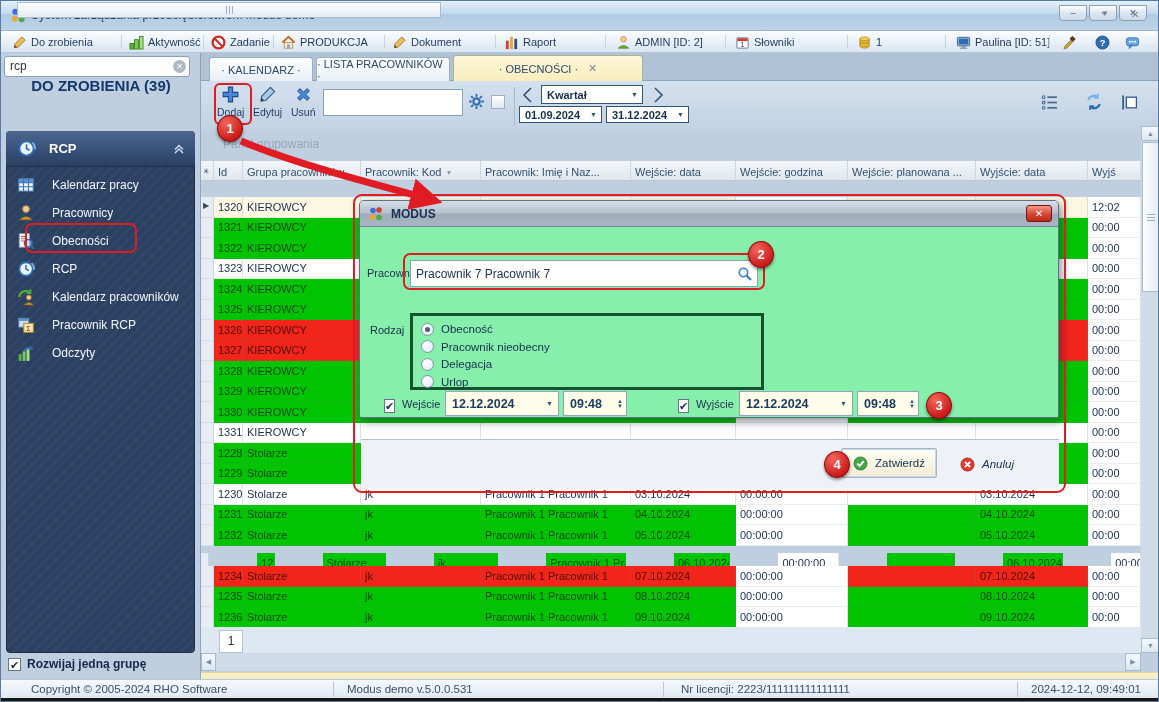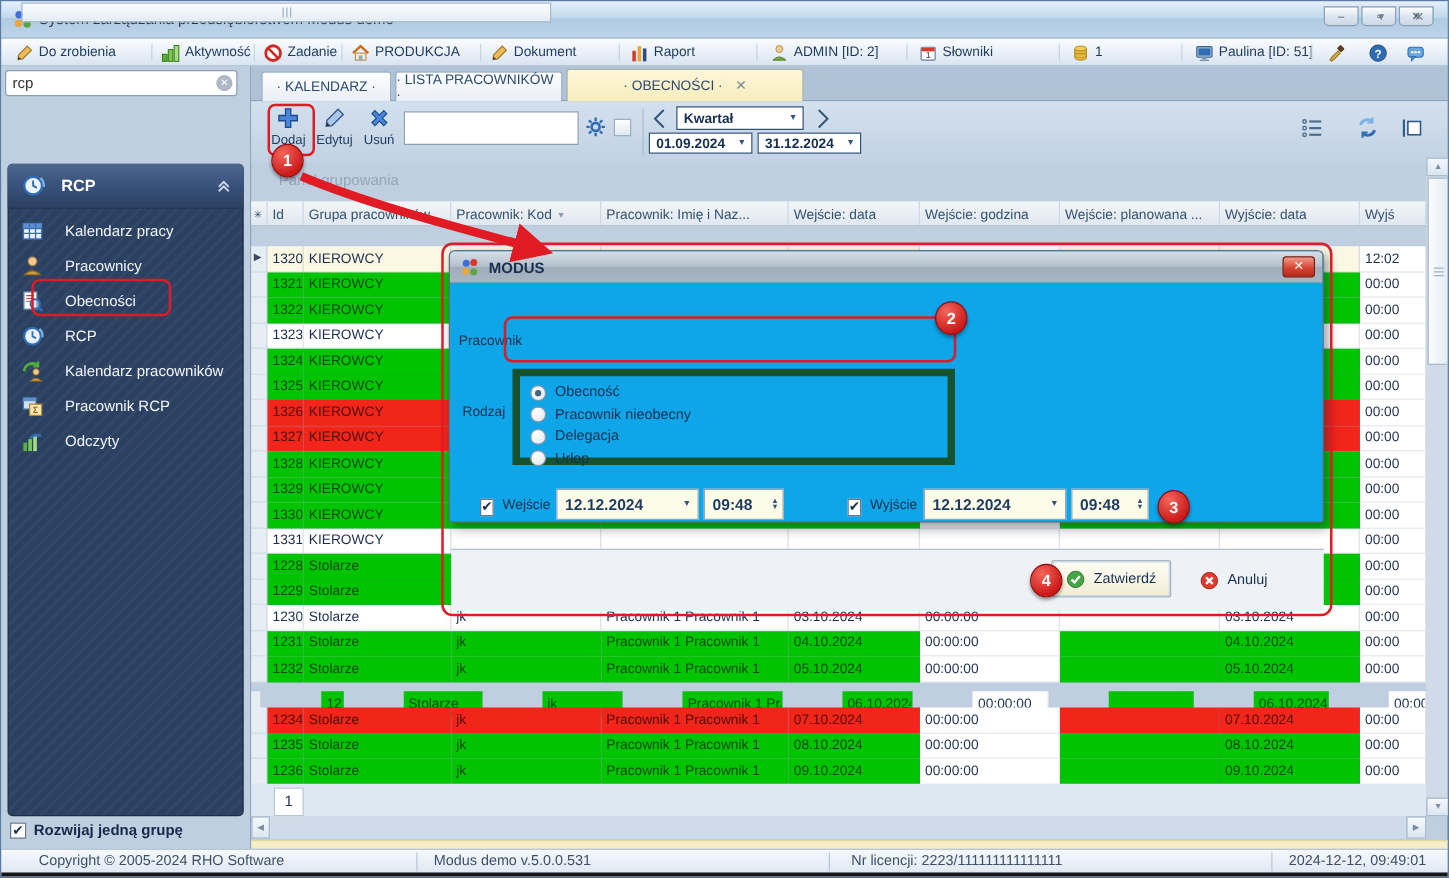--- a/index.html
+++ b/index.html
@@ -119,56 +119,56 @@
 
   
   .statusbar{position:absolute;left:0;top:678px;width:1159px;height:19px;
     background:linear-gradient(#f6f9fc,#dfe8f2);border-top:1px solid #b9c8d6;font-size:11.5px;color:#3c5168;}
   .statusbar .seg{position:absolute;top:3px;}
   .statusbar .div{position:absolute;top:2px;width:1px;height:15px;background:#bac9d7;}
   .blackstrip{position:absolute;left:0;top:697px;width:1159px;height:5px;background:#161616;}
 
   
   .dialog{position:absolute;left:358px;top:199px;width:700px;height:218px;z-index:40;
-    border:1px solid #5f7183;border-radius:5px 5px 2px 2px;background:#0ea5e9;
+    border:1px solid #5f7183;border-radius:5px 5px 2px 2px;background:#86efac;
     box-shadow:3px 4px 9px rgba(20,30,45,.45);}
   .dlg-title{position:absolute;left:0;top:0;width:100%;height:26px;border-radius:4px 4px 0 0;
     background:linear-gradient(#d6dfe8,#b4c0cc 48%,#9fadbb 52%,#a9b6c3);
     border-bottom:1px solid #76879a;display:flex;align-items:center;}
   .dlg-title .icon{width:16px;height:16px;margin-left:8px;}
   .dlg-title .lbl{font-size:12px;font-weight:bold;color:#17304f;margin-left:7px;}
   .dlg-close{position:absolute;left:666px;top:4px;width:26px;height:17px;border-radius:3px;
     background:linear-gradient(#f09a8a,#d64534 55%,#b52a18);border:1px solid #7e1408;
     color:#fff;font-size:10px;font-weight:bold;text-align:center;line-height:15px;}
   .dlg-head{position:absolute;left:8px;top:31px;width:684px;height:24px;background:#f3f6fa;
     border:1px solid #b4c0ce;font-size:11px;color:#24435f;padding:5px 0 0 10px;}
   .dlg-lbl{position:absolute;font-size:11px;color:#1d2f4a;}
   .dlg-input{position:absolute;left:50px;top:59px;width:348px;height:27px;background:#fff;
     border:1px solid #8aa0b5;font-size:12px;color:#22364f;padding:6px 24px 0 5px;}
   .dlg-input .icon{position:absolute;right:4px;top:5px;width:16px;height:16px;}
-  .rodzaj-box{position:absolute;left:50px;top:94px;width:354px;height:77px;border:6px solid #14532d;}
+  .rodzaj-box{position:absolute;left:50px;top:112px;width:354px;height:77px;border:3px solid #14532d;}
   .radio-row{position:absolute;left:8px;height:18px;display:flex;align-items:center;gap:7px;}
   .radio{width:13px;height:13px;border-radius:50%;border:1px solid #8496a8;
     background:radial-gradient(circle at 35% 30%,#fff,#dde6ee);}
   .radio.sel::after{content:"";display:block;width:5px;height:5px;border-radius:50%;
     background:#47627e;margin:3px 0 0 3px;}
   .radio-row .lbl{font-size:11.5px;color:#17304f;}
   .dt-combo{position:absolute;top:190px;height:25px;background:#fdfce8;border:1px solid #93a5b8;
     font-size:12.5px;font-weight:bold;color:#1d3a5f;display:flex;align-items:center;padding-left:6px;}
   .dt-combo .arr{margin-left:auto;margin-right:5px;font-size:7px;color:#33537a;}
   .spin{display:flex;flex-direction:column;margin-left:auto;margin-right:3px;font-size:6px;
     color:#33537a;line-height:5px;}
   .dlg-footer{position:absolute;left:1px;top:238px;width:698px;height:50px;background:#eef2f7;
     border-top:1px solid #b4c0ce;}
   .btn-ok{position:absolute;left:481px;top:247px;width:96px;height:30px;
     background:linear-gradient(#fefef6,#f1ecd4);border:1px solid #aab6c2;border-radius:2px;
     box-shadow:inset 0 0 0 1px #c4d6e8;display:flex;align-items:center;justify-content:center;gap:7px;
     font-size:11.5px;color:#17304f;}
   .btn-cancel{position:absolute;left:600px;top:251px;width:84px;height:24px;display:flex;
-    align-items:center;gap:7px;font-size:11.5px;color:#17304f;}
+    align-items:center;gap:7px;font-size:11.5px;color:#17304f;font-style:italic;}
   .btn-ok .icon,.btn-cancel .icon{width:15px;height:15px;}
 
   
   .ann-rect{position:absolute;border:2px solid #e01b24;border-radius:7px;z-index:60;pointer-events:none;}
   .balloon{position:absolute;width:26px;height:27px;border-radius:50%;z-index:70;
     background:radial-gradient(circle at 35% 28%,#f4665a,#cb1a1a 72%);border:1px solid #8e0b0b;
     color:#fff;font-size:13px;font-weight:bold;text-align:center;line-height:25px;
     box-shadow:0 2px 3px rgba(0,0,0,.4);}
   .arrow-svg{position:absolute;left:0;top:0;z-index:65;pointer-events:none;}
 </style>
@@ -328,20 +328,21 @@
             <circle cx="8" cy="7.2" r="1" fill="#fff"></circle>
             <circle cx="10.8" cy="7.2" r="1" fill="#fff"></circle>
           </svg>
         </span>
       </div>
     </div>
 
   <div class="sidebar-bg"></div>
   <div class="side-search">rcp</div>
   <div class="search-clear">✕</div>
+  <div class="side-head" style="top:76px;">DO ZROBIENIA (39)</div>
   <div class="side-panel"></div>
   <div class="side-group-head">
     <span class="icon">
         <svg viewBox="0 0 16 16">
           <circle cx="8" cy="8" r="6" fill="#eaf2fb" stroke="#2f6db3" stroke-width="1.6"></circle>
           <path d="M8 4.5 V8 L10.5 9.5" stroke="#2f6db3" stroke-width="1.3" fill="none"></path>
           <path d="M13 2.8 a7.2 7.2 0 0 1 2.2 6" stroke="#7ab1e8" stroke-width="1.6" fill="none"></path>
         </svg>
       </span>
     <span class="lbl">RCP</span>
@@ -864,20 +865,29 @@
             <circle cx="5" cy="4.5" r="2.8" fill="#3d6fd6"></circle>
             <circle cx="11" cy="4" r="2.8" fill="#d8392b"></circle>
             <circle cx="4.5" cy="11" r="2.8" fill="#e9a63a"></circle>
             <circle cx="11" cy="11.5" r="2.8" fill="#58a643"></circle>
           </svg>
         </span>
       <span class="lbl">MODUS</span>
     </div>
     <div class="dlg-close">✕</div>
     <div class="dlg-lbl" style="left:7px;top:66px;">Pracownik</div>
+    <div class="dlg-input">
+      <span>Pracownik 7 Pracownik 7</span>
+      <span class="icon" id="ic-mag">
+          <svg viewBox="0 0 16 16">
+            <circle cx="6.5" cy="6.5" r="4.2" fill="#eef6ff" stroke="#3f7ec0" stroke-width="1.6"></circle>
+            <line x1="9.6" y1="9.6" x2="14" y2="14" stroke="#3f7ec0" stroke-width="2.2"></line>
+          </svg>
+        </span>
+    </div>
     <div class="dlg-lbl" style="left:10px;top:123px;">Rodzaj</div>
     <div class="rodzaj-box" id="rodzaj-box">
         <div class="radio-row" style="top: 4px;">
           <span class="radio sel"></span>
           <span class="lbl">Obecność</span>
         </div>
         <div class="radio-row" style="top: 21.5px;">
           <span class="radio"></span>
           <span class="lbl">Pracownik nieobecny</span>
         </div>

